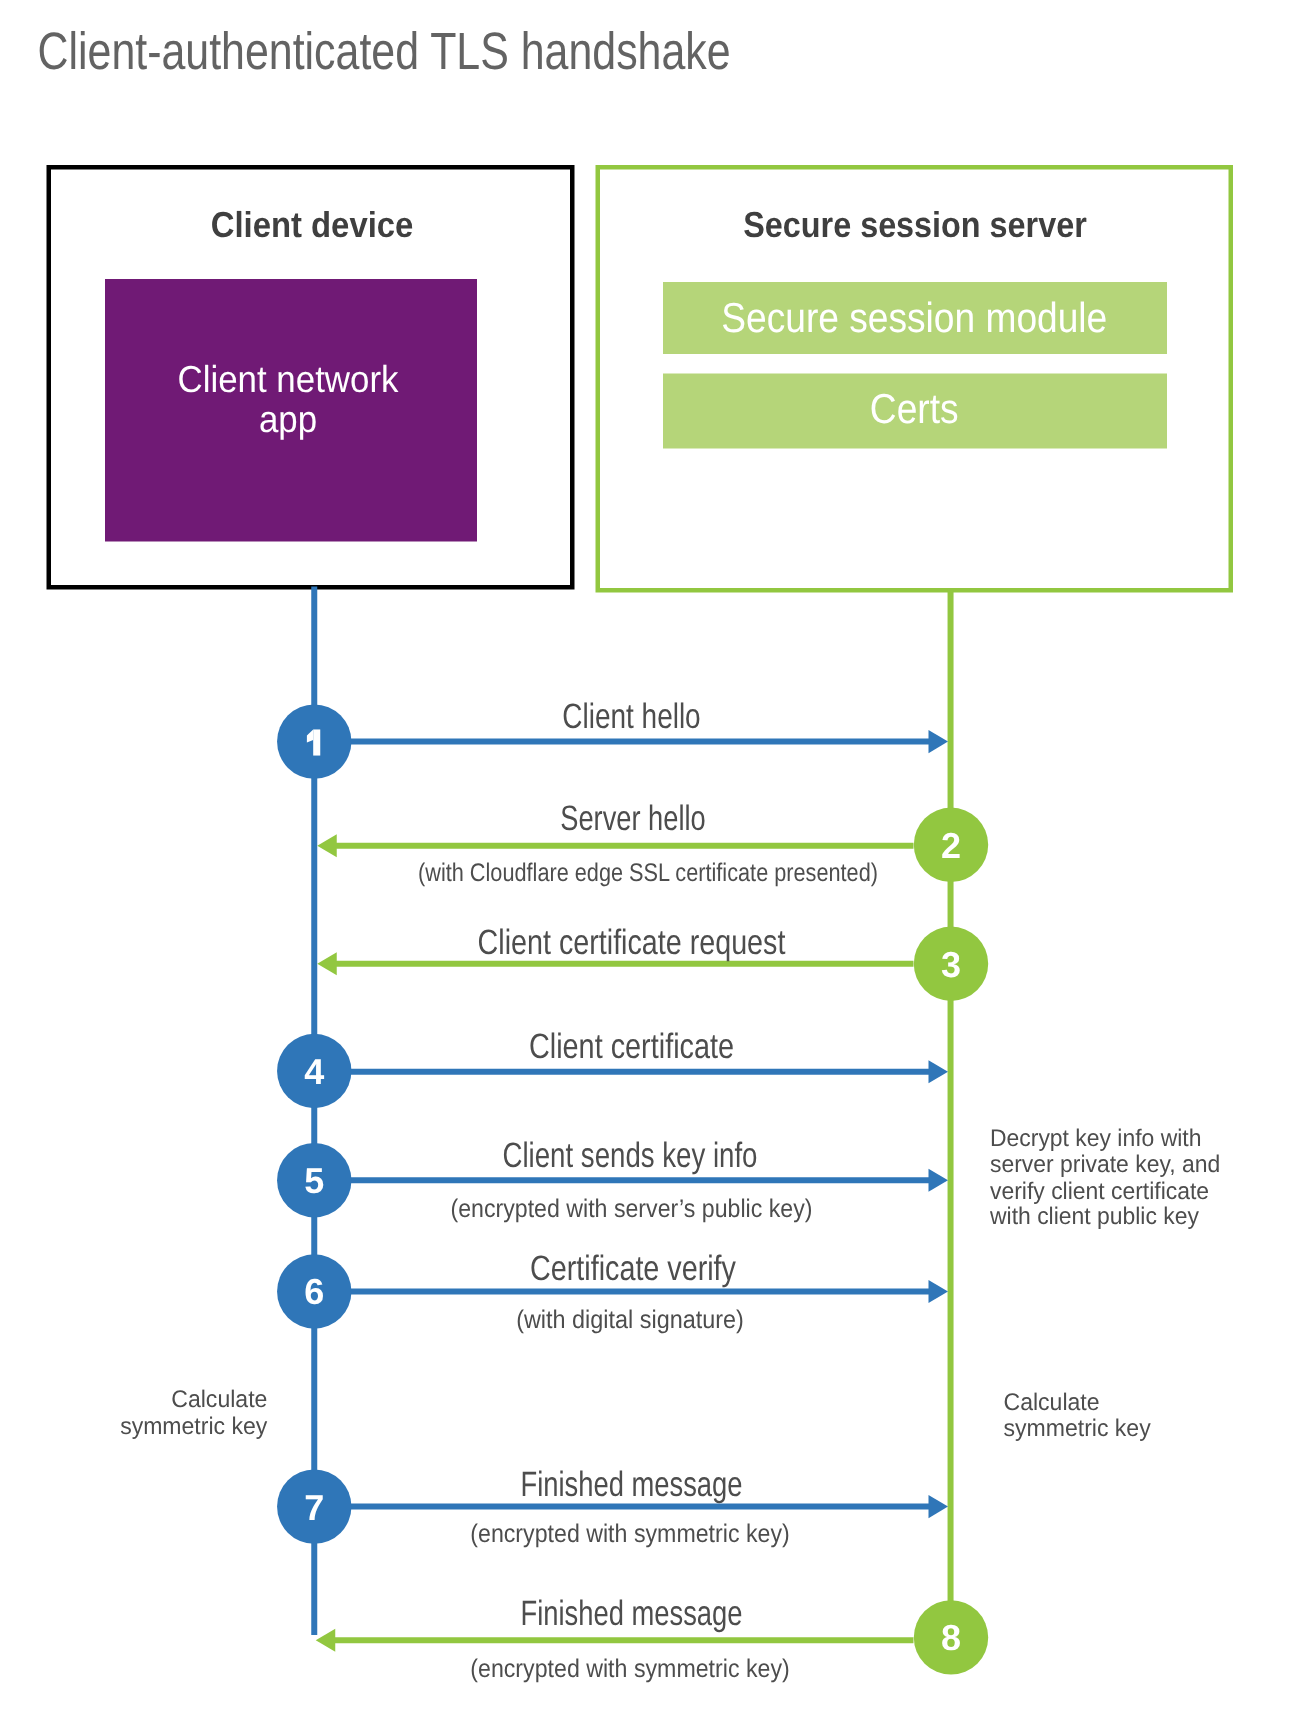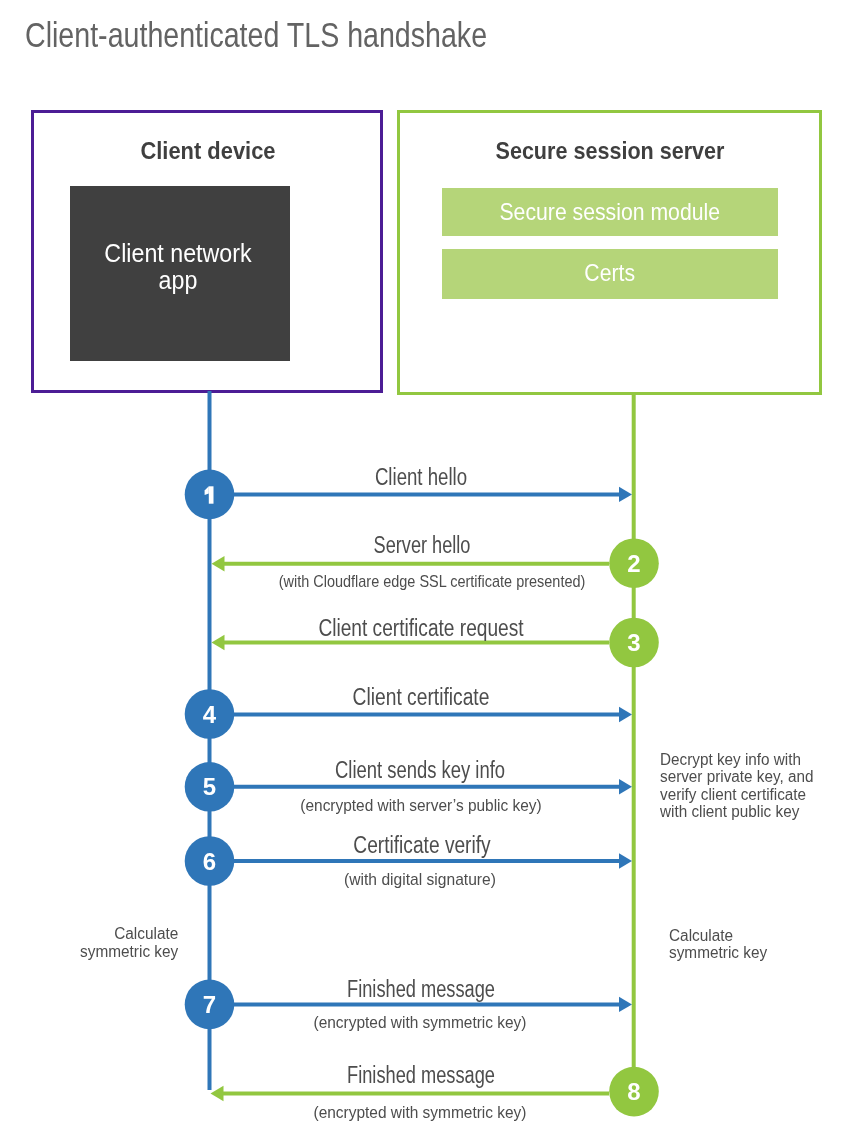--- a/index.html
+++ b/index.html
@@ -2,26 +2,26 @@
 <html><head>
 <meta charset="utf-8">
 <style>
 html,body{margin:0;padding:0;background:#fff;}
 #page{position:relative;width:865px;height:1146px;overflow:hidden;background:#fff;font-family:"Liberation Sans",sans-serif;}
 .abs{position:absolute;}
 .title{position:absolute;left:24.5px;top:16.7px;font-size:35px;line-height:35px;color:#636363;white-space:nowrap;transform-origin:0 50%;transform:scaleX(0.817);}
 .lbl{position:absolute;white-space:nowrap;color:#4d4d4d;font-size:23.5px;line-height:23.5px;}
 .sub{position:absolute;white-space:nowrap;color:#4d4d4d;font-size:17px;line-height:17px;}
 .side{position:absolute;color:#4d4d4d;font-size:16px;line-height:17.3px;}
-.cbox{position:absolute;left:31px;top:110px;width:352px;height:283px;border:3px solid #4c1d95;box-sizing:border-box;}
+.cbox{position:absolute;left:31px;top:110px;width:352px;height:283px;border:3px solid #000000;box-sizing:border-box;}
 .sbox{position:absolute;left:397px;top:110px;width:425px;height:285px;border:3px solid #92c740;box-sizing:border-box;}
 .bhead{position:absolute;top:25.8px;white-space:nowrap;font-weight:bold;font-size:24px;line-height:24px;color:#3f3f3f;}
-.bluefill{position:absolute;left:36px;top:73px;width:220px;height:175px;background:#404040;}
+.bluefill{position:absolute;left:36px;top:73px;width:248px;height:175px;background:#701a75;}
 .bluefill .t{position:absolute;left:-2.5px;right:2.5px;top:53.5px;text-align:center;color:#fff;font-size:25px;line-height:27px;transform:scaleX(0.93);}
-.bar{position:absolute;left:41.5px;width:336px;background:#b5d579;color:#fff;font-size:24px;text-align:center;}
+.bar{position:absolute;left:41.5px;width:336px;background:#b5d579;color:#fff;font-size:28px;text-align:center;}
 .bar span{display:inline-block;transform:scaleX(0.884);}
 </style>
 </head>
 <body>
 <div id="page">
   <div class="title">Client-authenticated TLS handshake</div>
 
   <div class="cbox">
     <div class="bhead" style="left:calc(50% + 1px);transform:translateX(-50%) scaleX(0.9125);">Client device</div>
     <div class="bluefill">

